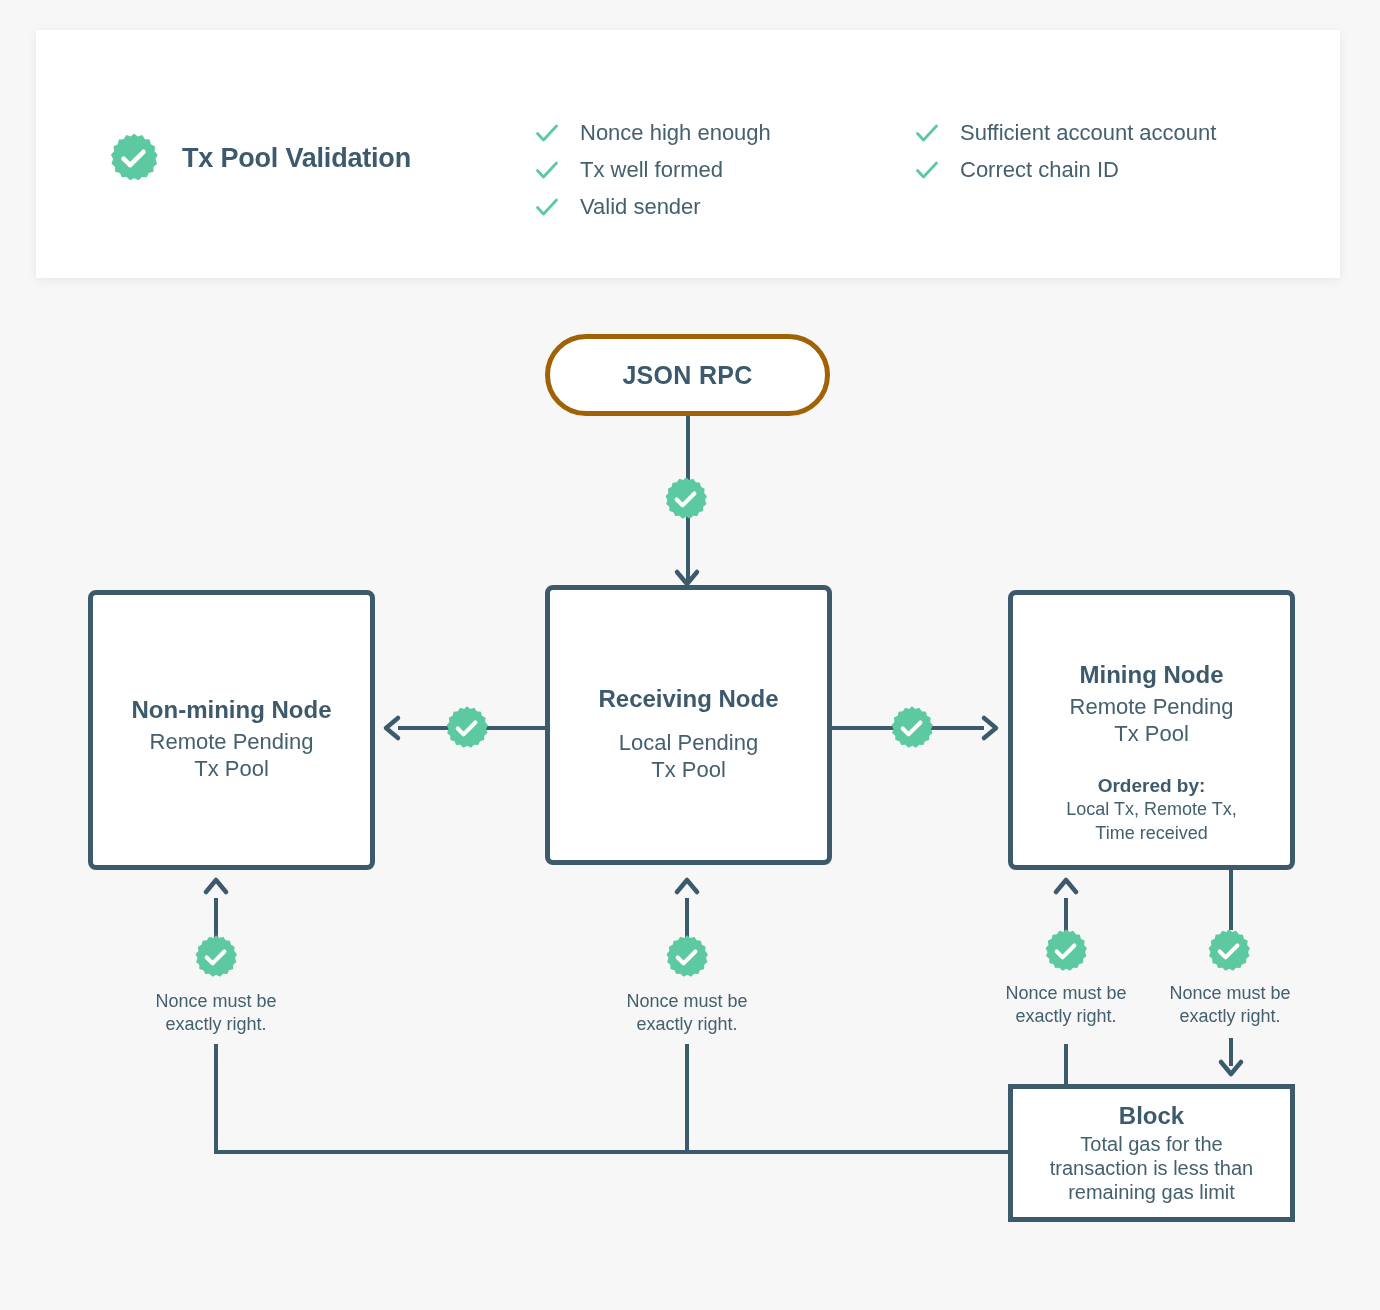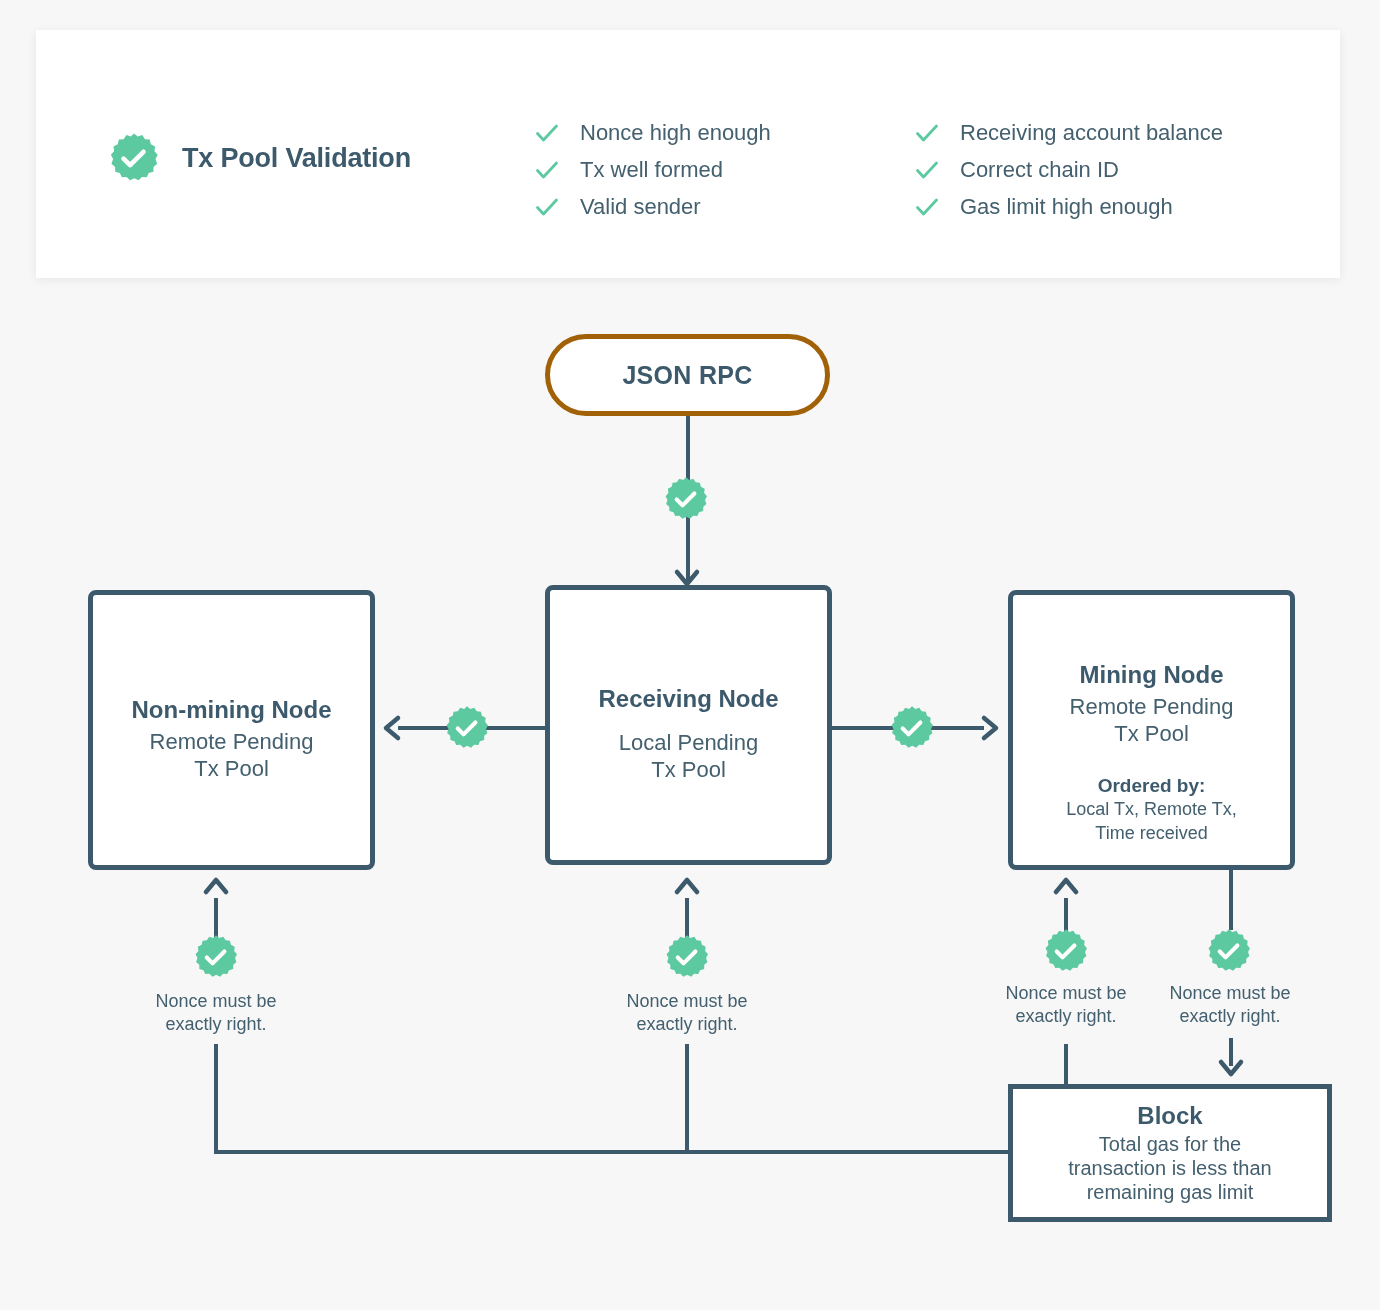--- a/index.html
+++ b/index.html
@@ -55,21 +55,21 @@
   .node.left{left:88px;top:590px;}
   .node.mid{left:545px;top:585px;gap:12px;}
   .node.right{left:1008px;top:590px;justify-content:flex-start;padding-top:48px;}
   .node-title{font-size:24px;font-weight:bold;line-height:1.25;margin-top:17px;}
   .node-sub{font-size:22px;line-height:1.22;color:#44606f;margin-top:4px;}
   .node-extra{margin-top:26px;font-size:18px;line-height:1.3;color:#44606f;}
   .node-extra b{font-size:19px;color:#3d5a6c;}
 
   
   .block{
-    position:absolute;left:1008px;top:1084px;width:324px;height:138px;
+    position:absolute;left:1008px;top:1084px;width:287px;height:138px;
     border:5px solid #3d5a6c;background:#ffffff;box-sizing:border-box;
     display:flex;flex-direction:column;justify-content:center;align-items:center;
     text-align:center;
   }
   .block-title{font-size:24px;font-weight:bold;}
   .block-sub{font-size:20px;line-height:1.2;color:#44606f;margin-top:2px;}
 
   
   .vline{position:absolute;width:4px;background:#3d5a6c;}
   .hline{position:absolute;height:4px;background:#3d5a6c;}
@@ -137,37 +137,29 @@
       </div>
     </div>
 
     <div class="checklist col2">
       <div class="check-row">
         <span class="tick">
             <svg viewBox="0 0 26 26">
               <path d="M3.5 13.5l6 6.5L22.5 6" fill="none" stroke="#5cc9a0" stroke-width="2.8" stroke-linecap="round" stroke-linejoin="round"></path>
             </svg>
           </span>
-        <span class="check-label">Receiving account balance</span>
+        <span class="check-label">Sufficient account account</span>
       </div>
       <div class="check-row">
         <span class="tick">
             <svg viewBox="0 0 26 26">
               <path d="M3.5 13.5l6 6.5L22.5 6" fill="none" stroke="#5cc9a0" stroke-width="2.8" stroke-linecap="round" stroke-linejoin="round"></path>
             </svg>
           </span>
         <span class="check-label">Correct chain ID</span>
-      </div>
-      <div class="check-row">
-        <span class="tick">
-            <svg viewBox="0 0 26 26">
-              <path d="M3.5 13.5l6 6.5L22.5 6" fill="none" stroke="#5cc9a0" stroke-width="2.8" stroke-linecap="round" stroke-linejoin="round"></path>
-            </svg>
-          </span>
-        <span class="check-label">Gas limit high enough</span>
       </div>
     </div>
   </div>
 
   <div class="pill">
     <span>JSON RPC</span>
   </div>
 
   <div class="vline" style="left:686px;top:416px;height:168px;"></div>
   <div class="arrow" style="left:673px;top:566px;">

